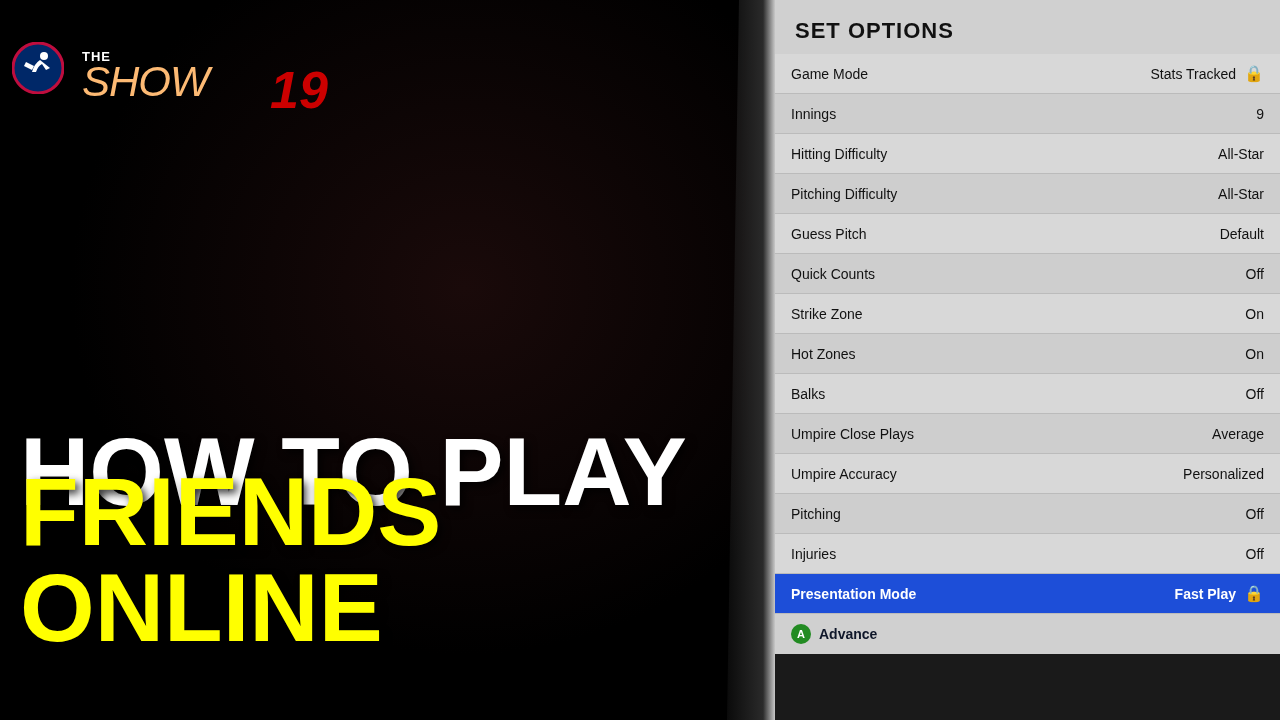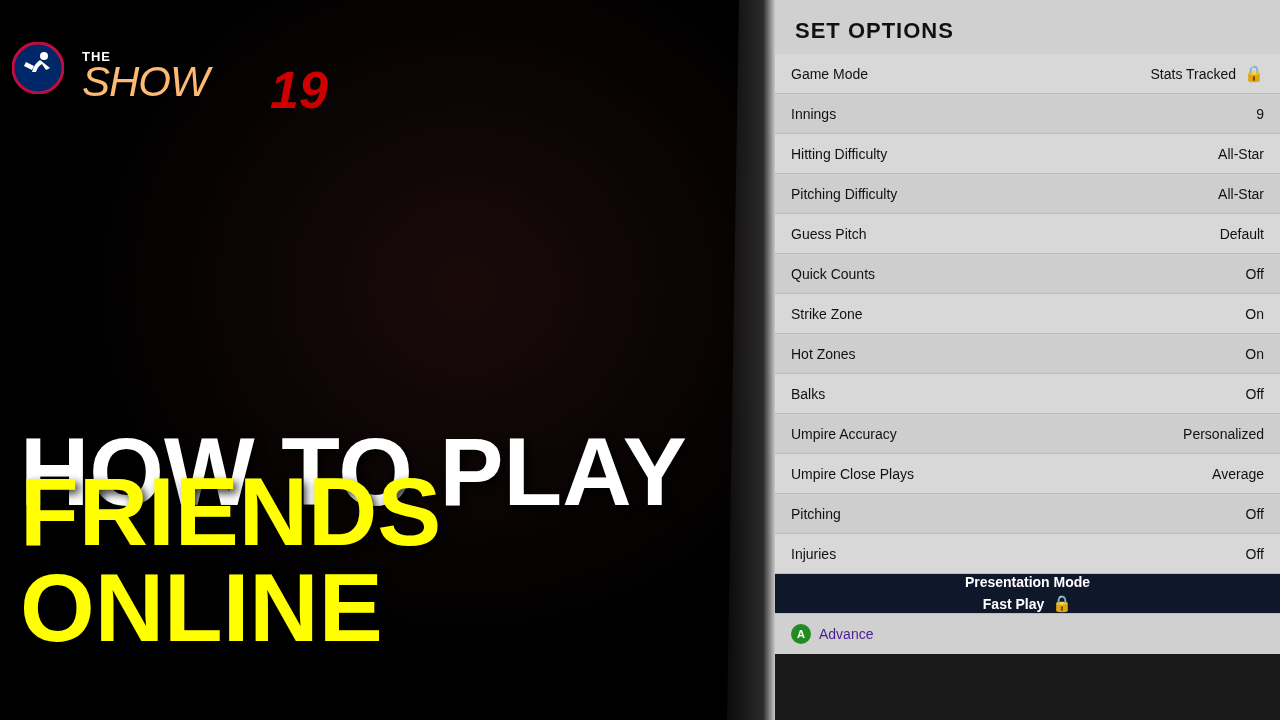--- a/index.html
+++ b/index.html
@@ -158,22 +158,21 @@
       border-bottom: 1px solid #bbb;
       background: #d8d8d8;
       cursor: pointer;
     }
 
     .option-row:nth-child(even) {
       background: #cecece;
     }
 
     .option-row.active {
-      background: #0f172a;
-      flex-direction: column;
+      background: #1d4ed8;
     }
 
     .option-row.active .option-label,
     .option-row.active .option-value {
       color: #fff;
       font-weight: 700;
     }
 
     .option-label {
       font-size: 14px;
@@ -220,22 +219,22 @@
       align-items: center;
       justify-content: center;
       color: #fff;
       font-size: 11px;
       font-weight: 900;
       flex-shrink: 0;
     }
 
     .advance-label {
       font-size: 14px;
-      color: #4c1d95;
-      font-weight: 400;
+      color: #0f172a;
+      font-weight: 700;
     }
 
     
     .mlb-shield-svg {
       width: 52px;
       height: 52px;
     }
   </style>
 </head>
 <body>
@@ -325,29 +324,29 @@
           <span class="option-value">On</span>
         </div>
       </div>
       <div class="option-row">
         <span class="option-label">Balks</span>
         <div class="option-right">
           <span class="option-value">Off</span>
         </div>
       </div>
       <div class="option-row">
+        <span class="option-label">Umpire Close Plays</span>
+        <div class="option-right">
+          <span class="option-value">Average</span>
+        </div>
+      </div>
+      <div class="option-row">
         <span class="option-label">Umpire Accuracy</span>
         <div class="option-right">
           <span class="option-value">Personalized</span>
-        </div>
-      </div>
-      <div class="option-row">
-        <span class="option-label">Umpire Close Plays</span>
-        <div class="option-right">
-          <span class="option-value">Average</span>
         </div>
       </div>
       <div class="option-row">
         <span class="option-label">Pitching</span>
         <div class="option-right">
           <span class="option-value">Off</span>
         </div>
       </div>
       <div class="option-row">
         <span class="option-label">Injuries</span>

